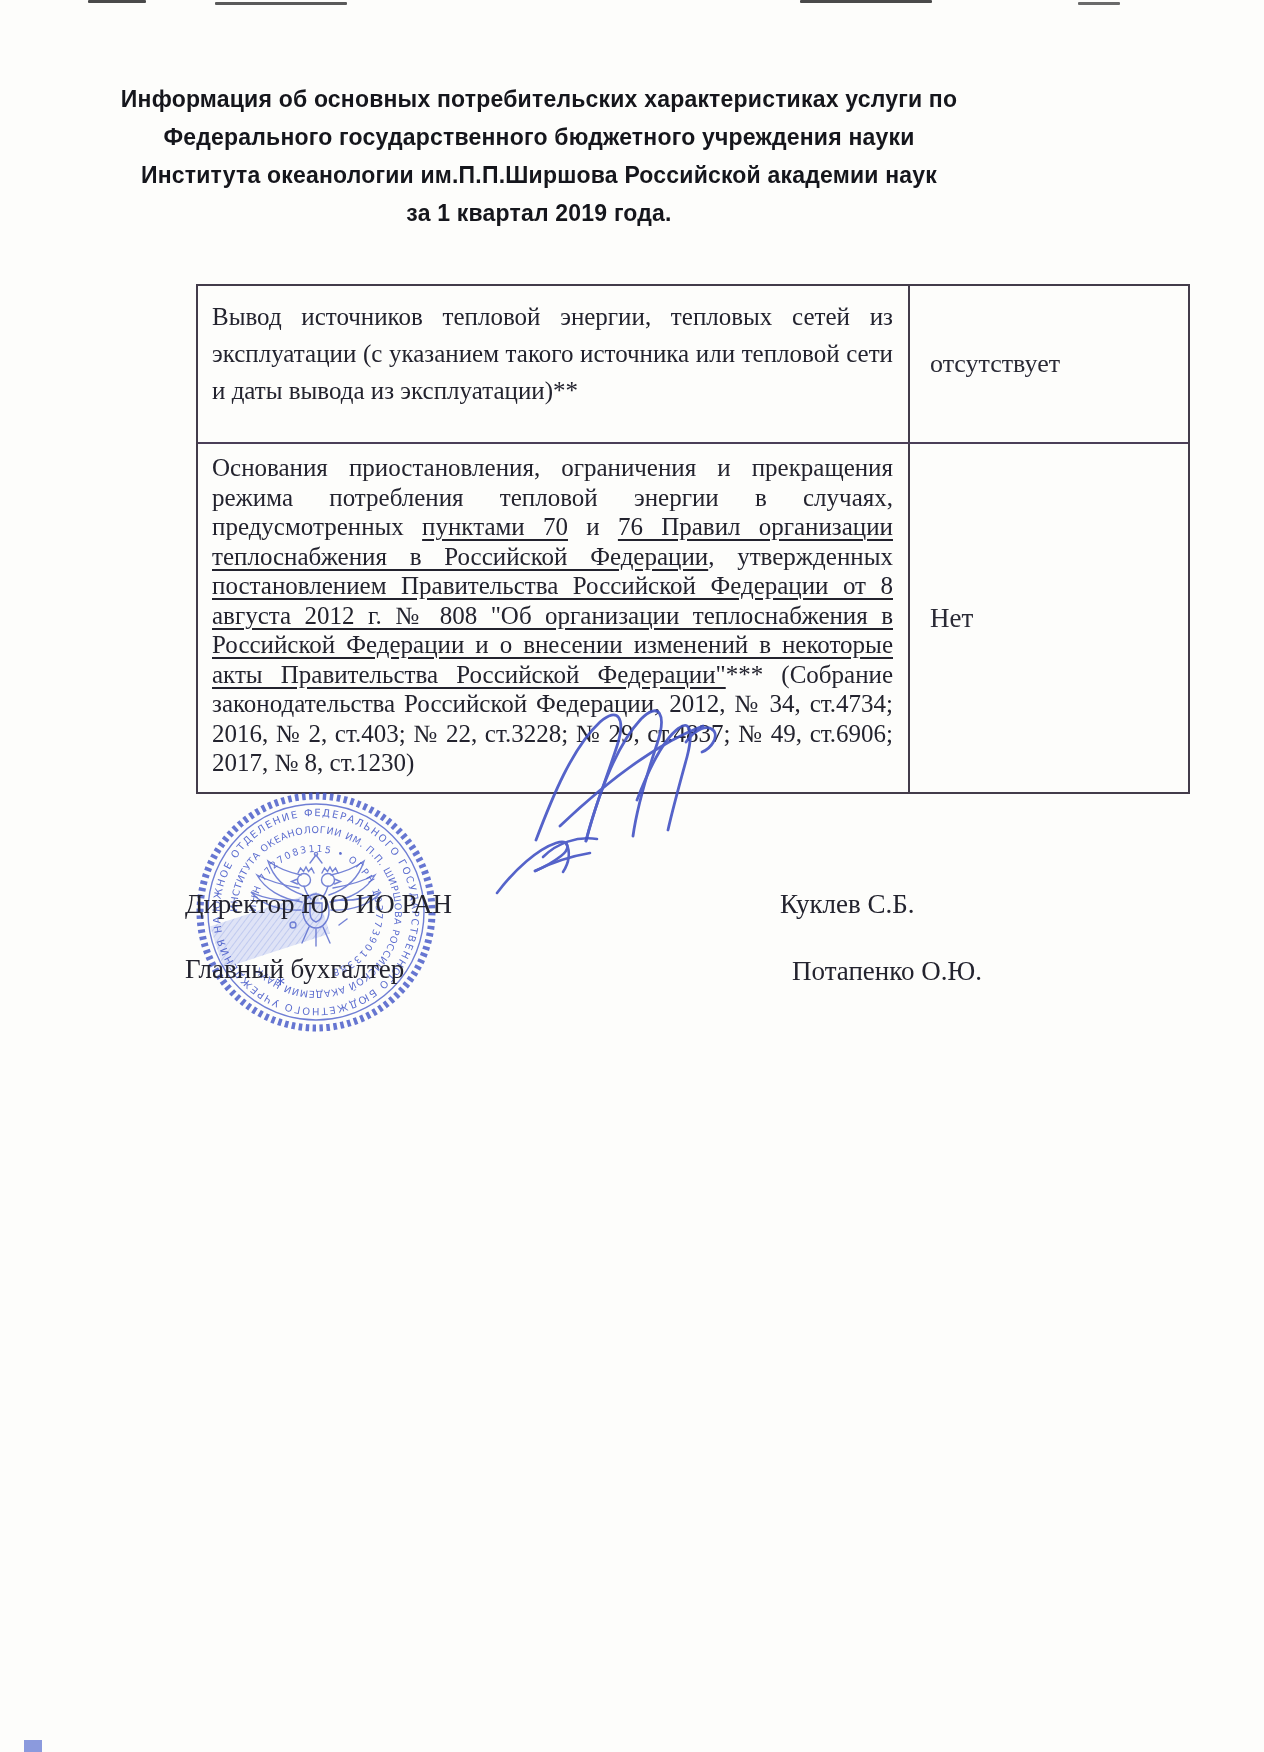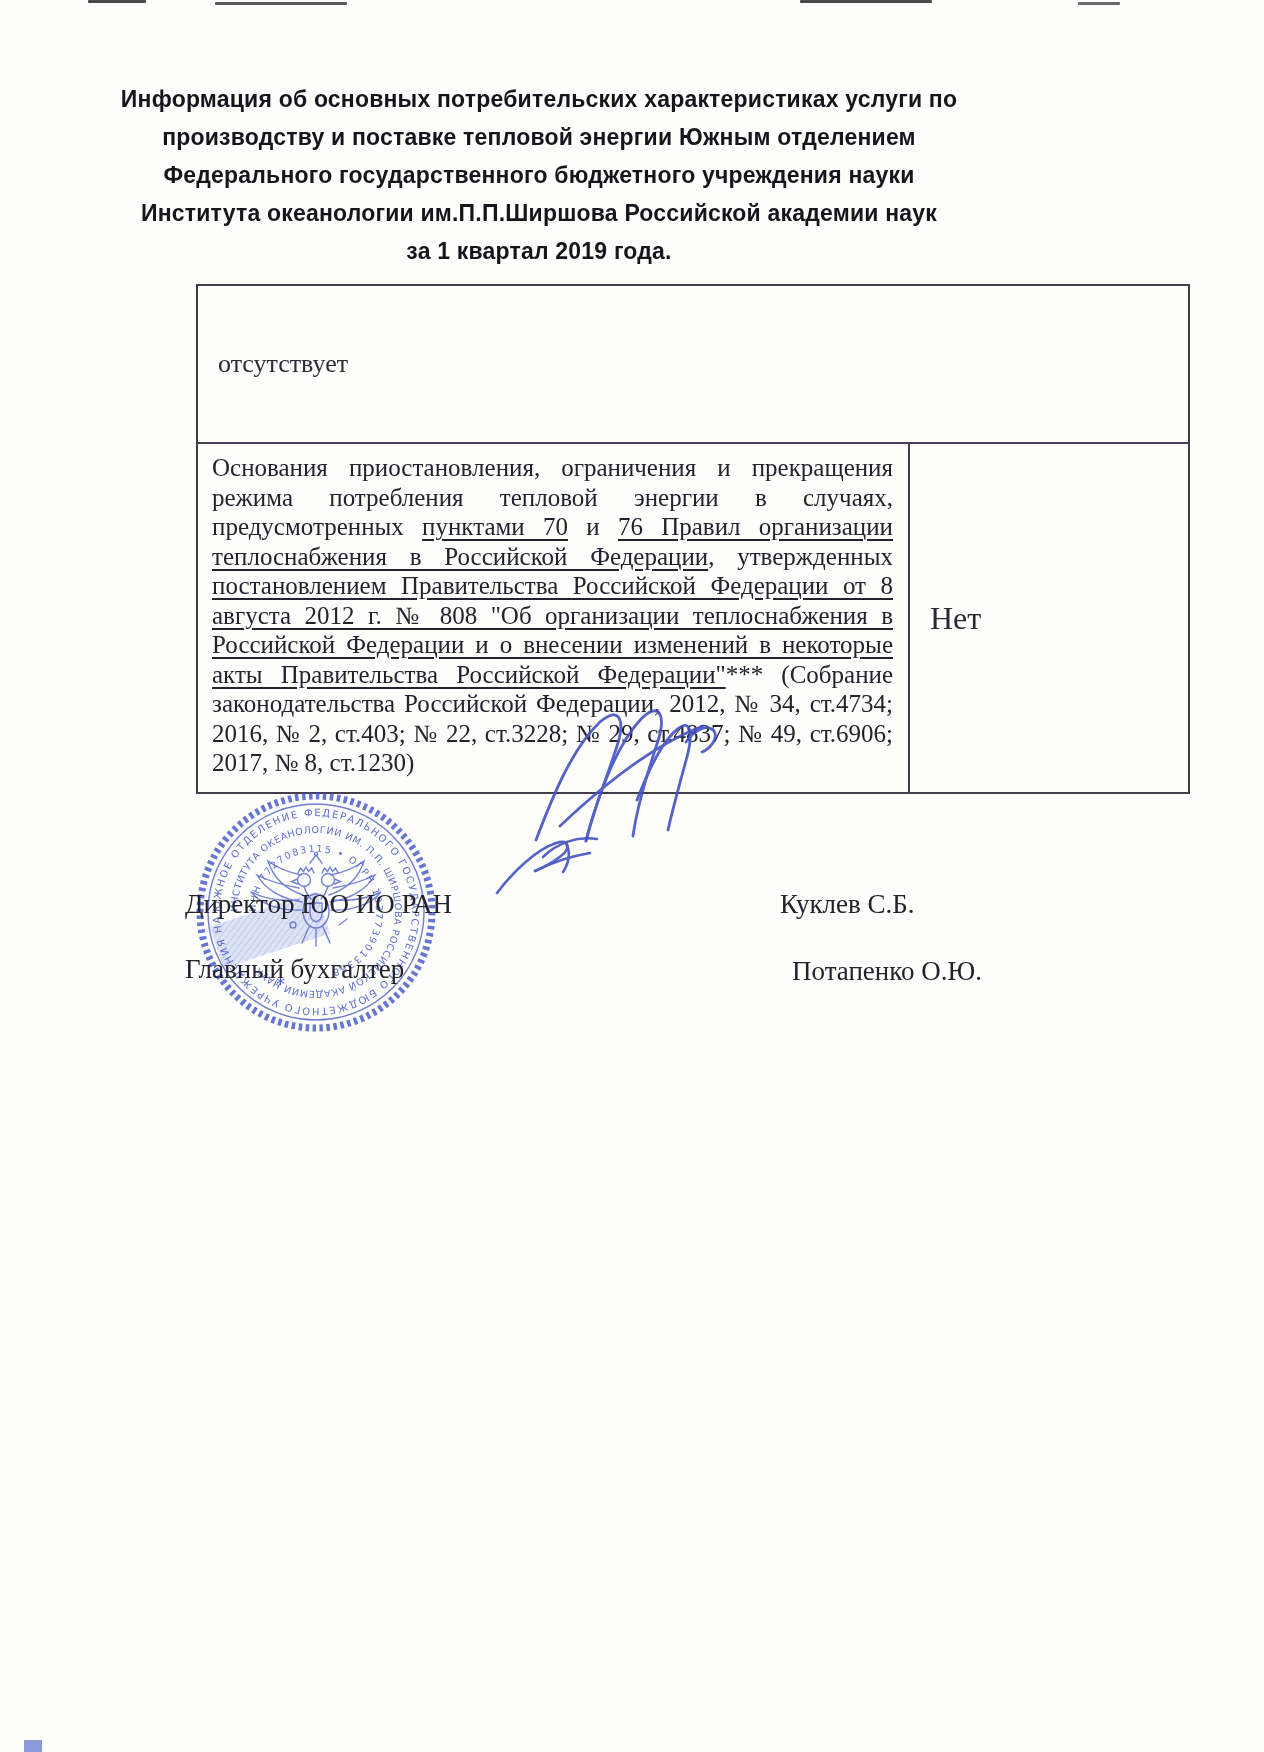--- a/index.html
+++ b/index.html
@@ -47,35 +47,35 @@
 </head>
 <body>
 
 <div class="artifact" style="left:88px;top:0;width:58px;height:3px;"></div>
 <div class="artifact" style="left:215px;top:2px;width:132px;height:3px;background:#5a5a5a;"></div>
 <div class="artifact" style="left:800px;top:0;width:132px;height:3px;"></div>
 <div class="artifact" style="left:1078px;top:2px;width:42px;height:3px;background:#6a6a6a;"></div>
 
 <div class="doc-title">
   <div>Информация об основных потребительских характеристиках услуги по</div>
-  <div>производству и поставке тепловой энергии  Южным отделением</div>
   <div>Федерального государственного бюджетного учреждения науки</div>
   <div>Института океанологии им.П.П.Ширшова Российской академии наук</div>
   <div>за 1 квартал 2019 года.</div>
 </div>
 
 <div class="doc-table">
   <div class="t-row first">
+    <div class="cell-q"><span>Вывод источников тепловой энергии, тепловых сетей из эксплуатации (с указанием такого источника или тепловой сети и даты вывода из эксплуатации)**</span></div>
     <div class="cell-a">
       <span>отсутствует</span>
     </div>
   </div>
   <div class="t-row second">
     <div class="cell-q"><span>Основания приостановления, ограничения и прекращения режима потребления тепловой энергии в случаях, предусмотренных </span><span class="u">пунктами 70</span><span> и </span><span class="u">76 Правил организации теплоснабжения в Российской Федерации</span><span>, утвержденных </span><span class="u">постановлением Правительства Российской Федерации от 8 августа 2012 г. № 808 "Об организации теплоснабжения в Российской Федерации и о внесении изменений в некоторые акты Правительства Российской Федерации"</span><span>*** (Собрание законодательства Российской Федерации, 2012, № 34, ст.4734; 2016, № 2, ст.403; № 22, ст.3228; № 29, ст.4837; № 49, ст.6906; 2017, № 8, ст.1230)</span></div>
-    <div class="cell-a" style="font-size:32px;">
+    <div class="cell-a" style="font-size:27px;">
       <span>Нет</span>
     </div>
   </div>
 </div>
 
 <div class="sig-label" style="left:185px;top:848px;">Директор ЮО ИО РАН</div>
 <div class="sig-label" style="left:780px;top:848px;text-align:right;">Куклев С.Б.</div>
 <div class="sig-label" style="left:185px;top:913px;">Главный бухгалтер</div>
 <div class="sig-label" style="left:792px;top:915px;">Потапенко О.Ю.</div>
 

